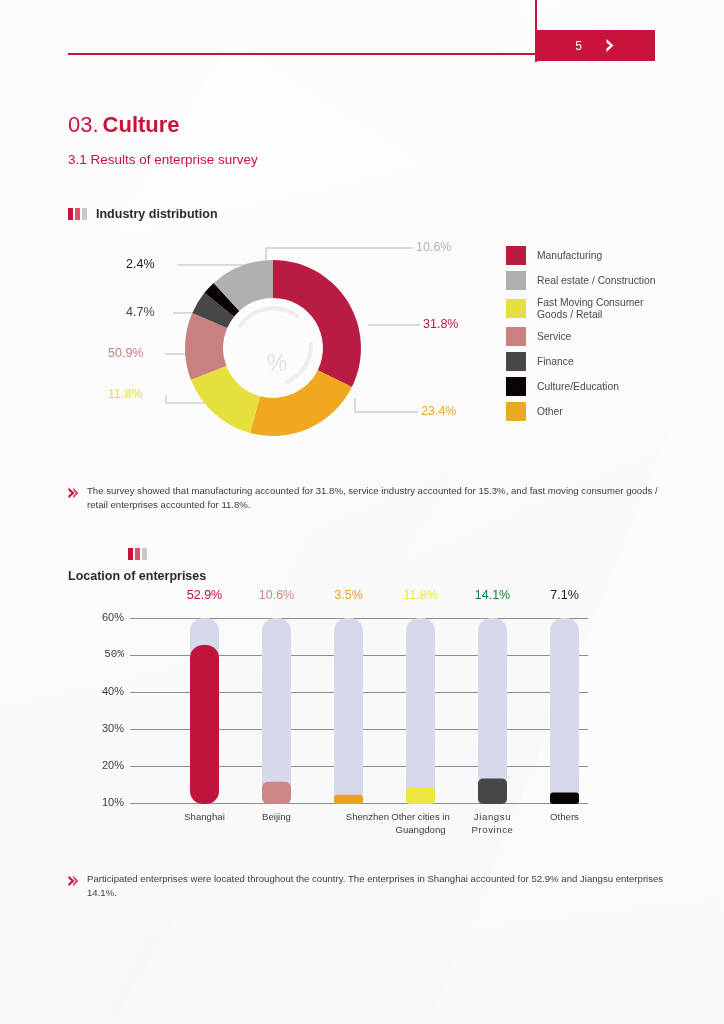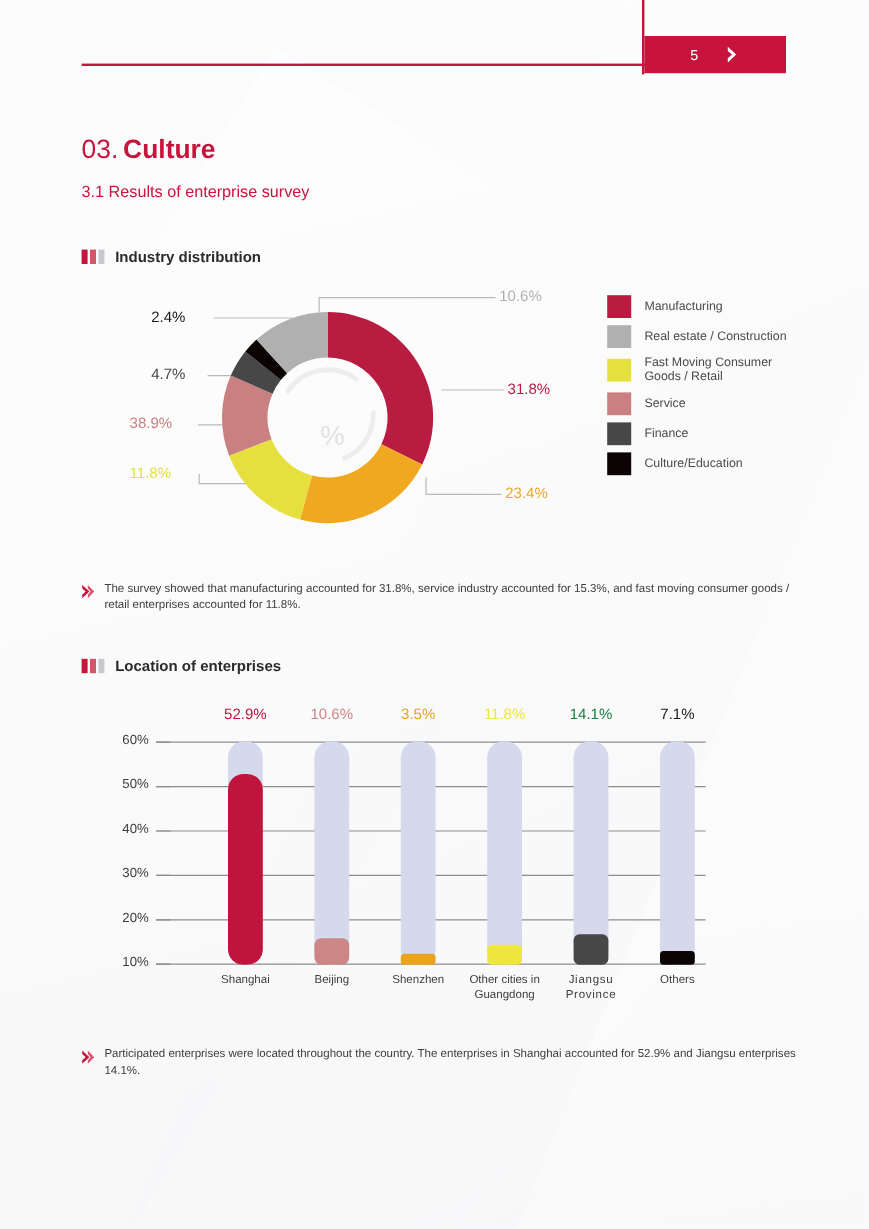--- a/index.html
+++ b/index.html
@@ -135,21 +135,21 @@
         <path d="M-33 -22 A40 40 0 0 1 24 -32" stroke="#ededed" stroke-width="4" fill="none" stroke-linecap="round"></path>
         <path d="M38 -4 A40 40 0 0 1 14 34" stroke="#ededed" stroke-width="4" fill="none" stroke-linecap="round"></path>
         <text x="4" y="23" font-family="Liberation Sans, sans-serif" font-size="23" fill="#e2e2e2" text-anchor="middle">%</text>
       </g>
     </svg>
     <div class="dlabel" style="left:348px; top:5px; color:#b0b0b0;">10.6%</div>
     <div class="dlabel" style="left:355px; top:82px; color:#b81c40;text-align:center;">31.8%</div>
     <div class="dlabel" style="left:353px; top:169px; color:#efa81f;">23.4%</div>
     <div class="dlabel" style="left:58px;  top:22px; color:#1a1a1a;">2.4%</div>
     <div class="dlabel" style="left:58px;  top:70px; color:#474747;">4.7%</div>
-    <div class="dlabel" style="left:40px;  top:111px; color:#c98080;">38.9%</div>
+    <div class="dlabel" style="left:40px;  top:111px; color:#c98080;">50.9%</div>
     <div class="dlabel" style="left:40px;  top:152px; color:#e6e03f;">11.8%</div>
   </div>
 
   <div class="legend">
     <div class="leg-row">
       <span class="leg-sw" style="background:#b81c40"></span>
       <span class="leg-lb">Manufacturing</span>
     </div>
     <div class="leg-row">
       <span class="leg-sw" style="background:#b0b0b0"></span>
@@ -163,32 +163,36 @@
       <span class="leg-sw" style="background:#c98080"></span>
       <span class="leg-lb">Service</span>
     </div>
     <div class="leg-row">
       <span class="leg-sw" style="background:#474747"></span>
       <span class="leg-lb">Finance</span>
     </div>
     <div class="leg-row">
       <span class="leg-sw" style="background:#0a0405"></span>
       <span class="leg-lb">Culture/Education</span>
+    </div>
+    <div class="leg-row">
+      <span class="leg-sw" style="background:#e8aa22"></span>
+      <span class="leg-lb">Other</span>
     </div>
   </div>
 
   <div class="caption" style="left:68px; top:484px;">
     <svg class="cap-arrow" viewBox="0 0 11 12">
       <path d="M0.5 0.5 L6.5 6 L0.5 11.5 L0.5 8.6 L3.4 6 L0.5 3.4 Z" fill="#c8143c"></path>
       <path d="M5.2 0.5 L10.5 6 L5.2 11.5 L5.2 8.6 L7.6 6 L5.2 3.4 Z" fill="#d9536b"></path>
     </svg>
     <div class="cap-txt">The survey showed that manufacturing accounted for 31.8%, service industry accounted for 15.3%, and fast moving consumer goods / retail enterprises accounted for 11.8%.</div>
   </div>
 
-  <div class="sec-head" style="left:68px; top:548px;">
+  <div class="sec-head" style="left:68px; top:548px;flex-direction:column;">
     <span class="sec-mark">
       <span class="m1"></span>
         <span class="m2"></span>
         <span class="m3"></span>
     </span>
     <span class="sec-title">Location of enterprises</span>
   </div>
 
   <div class="bars">
     <svg width="600" height="260" viewBox="0 0 600 260">
@@ -220,36 +224,36 @@
         <line x1="62" y1="33.5" x2="74" y2="33.5"></line>
         <line x1="62" y1="70.5" x2="74" y2="70.5"></line>
         <line x1="62" y1="107.5" x2="74" y2="107.5"></line>
         <line x1="62" y1="144.5" x2="74" y2="144.5"></line>
         <line x1="62" y1="181.5" x2="74" y2="181.5"></line>
         <line x1="62" y1="218.5" x2="74" y2="218.5"></line>
       </g>
     </svg>
 
     <div class="ytick" style="left:0px;   top:26px;  width:56px;">60%</div>
-    <div class="ytick" style="left:0px;   top:63px;  width:56px;">50%</div>
+    <div class="ytick" style="left:0px;   top:63px;  width:56px;font-family:Liberation Mono, monospace;">50%</div>
     <div class="ytick" style="left:0px;   top:100px; width:56px;">40%</div>
     <div class="ytick" style="left:0px;   top:137px; width:56px;">30%</div>
     <div class="ytick" style="left:0px;   top:174px; width:56px;">20%</div>
     <div class="ytick" style="left:0px;   top:211px; width:56px;">10%</div>
 
     <div class="btop" style="left:86px;  top:3px; width:101px; color:#c0143c;">52.9%</div>
     <div class="btop" style="left:158px; top:3px; width:101px; color:#cd8686;">10.6%</div>
     <div class="btop" style="left:230px; top:3px; width:101px; color:#eaa31b;">3.5%</div>
     <div class="btop" style="left:302px; top:3px; width:101px; color:#ece63f;">11.8%</div>
     <div class="btop" style="left:374px; top:3px; width:101px; color:#15803d;">14.1%</div>
     <div class="btop" style="left:446px; top:3px; width:101px; color:#1a1a1a;">7.1%</div>
 
     <div class="xcat" style="left:96px;  top:226px; width:81px;">Shanghai</div>
     <div class="xcat" style="left:168px; top:226px; width:81px;">Beijing</div>
-    <div class="xcat" style="left:240px; top:226px; width:81px;">Shenzhen</div>
+    <div class="xcat" style="left:240px; top:226px; width:81px;text-align:right;">Shenzhen</div>
     <div class="xcat" style="left:310px; top:226px; width:85px;">Other cities in Guangdong</div>
     <div class="xcat" style="left:386px; top:226px; width:77px; letter-spacing:.6px;">Jiangsu Province</div>
     <div class="xcat" style="left:456px; top:226px; width:81px;">Others</div>
   </div>
 
   <div class="caption" style="left:68px; top:872px;">
     <svg class="cap-arrow" viewBox="0 0 11 12">
       <path d="M0.5 0.5 L6.5 6 L0.5 11.5 L0.5 8.6 L3.4 6 L0.5 3.4 Z" fill="#c8143c"></path>
       <path d="M5.2 0.5 L10.5 6 L5.2 11.5 L5.2 8.6 L7.6 6 L5.2 3.4 Z" fill="#d9536b"></path>
     </svg>

